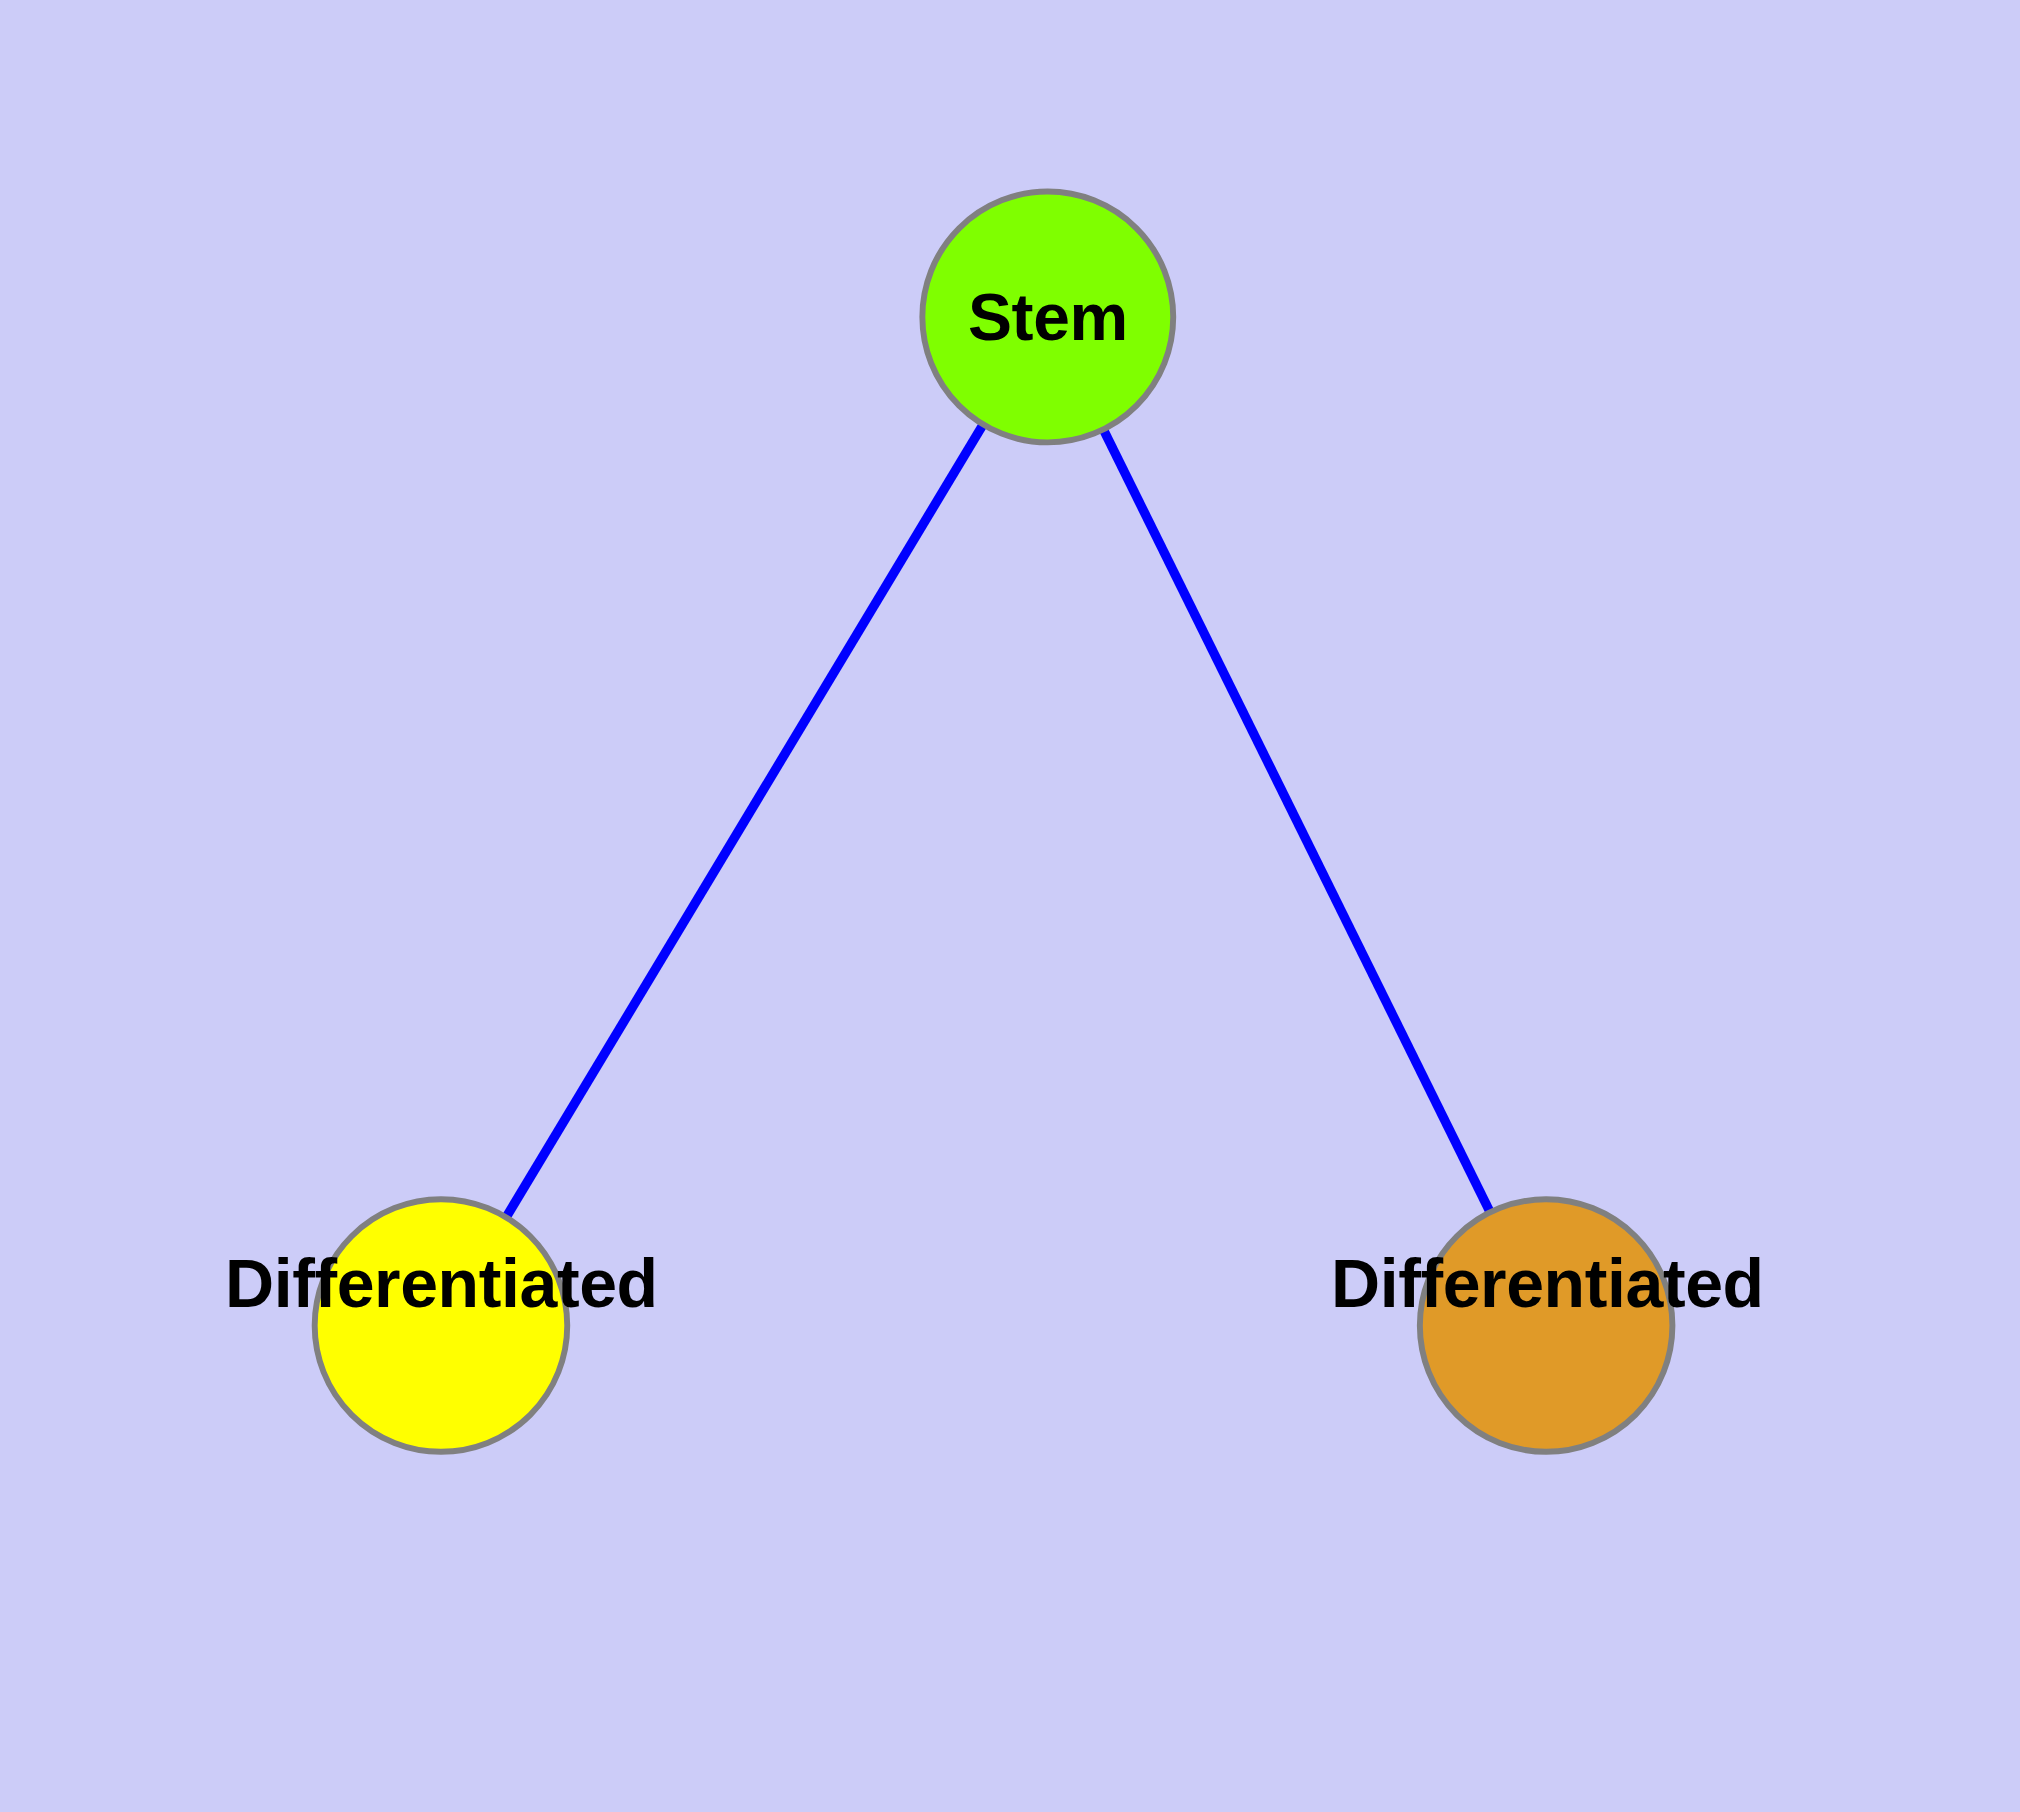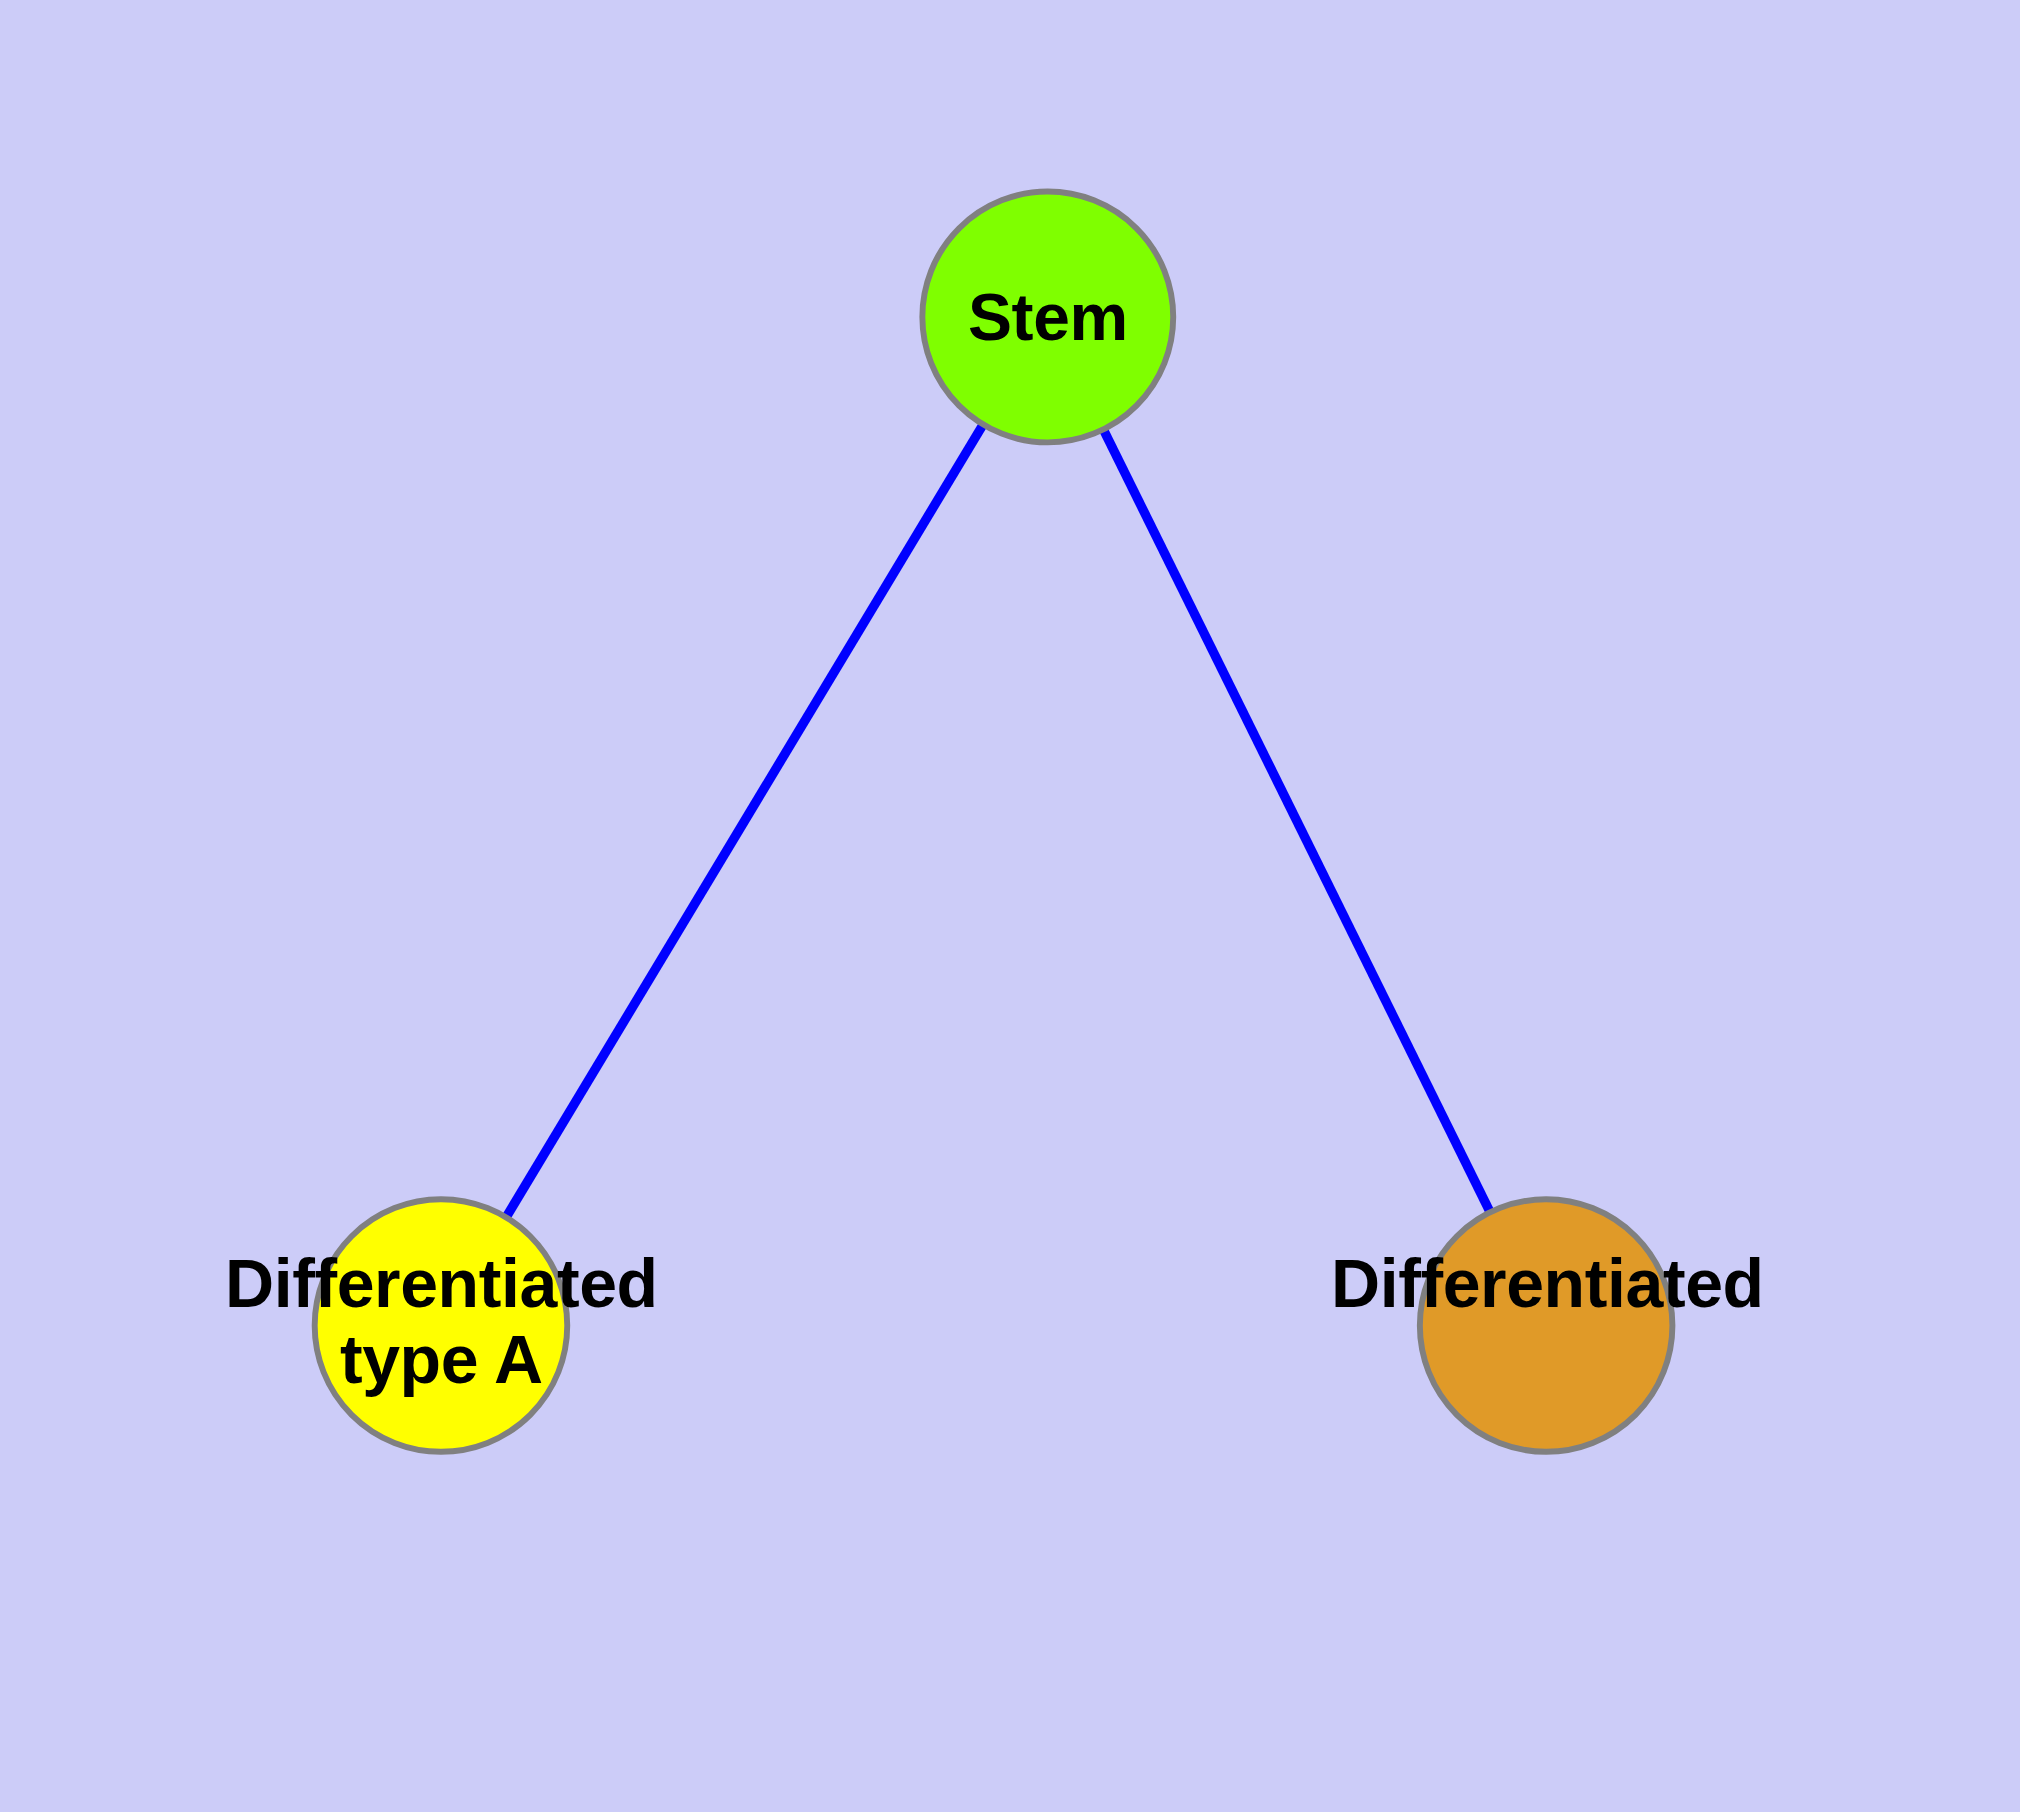--- a/index.html
+++ b/index.html
@@ -64,21 +64,20 @@
         <circle cx="1824" cy="1564" r="149" fill="#e09a28" stroke="#808080" stroke-width="7"></circle>
       </g>
   </svg>
 
   <div id="label-layer">
       <div class="node-label root" style="font-size: 66px; color: rgb(0, 0, 0); left: 968px; top: 281px;">
         <div>Stem</div>
       </div>
       <div class="node-label leaf" style="font-size: 68px; color: rgb(0, 0, 0); left: 225px; top: 1245px;">
         <div>Differentiated</div>
-        <div>type A</div>
       </div>
       <div class="node-label leaf" style="font-size: 68px; color: rgb(0, 0, 0); left: 1331px; top: 1245px;">
         <div>Differentiated</div>
       </div>
     </div>
 
 </div>
 
 
 </body></html>

